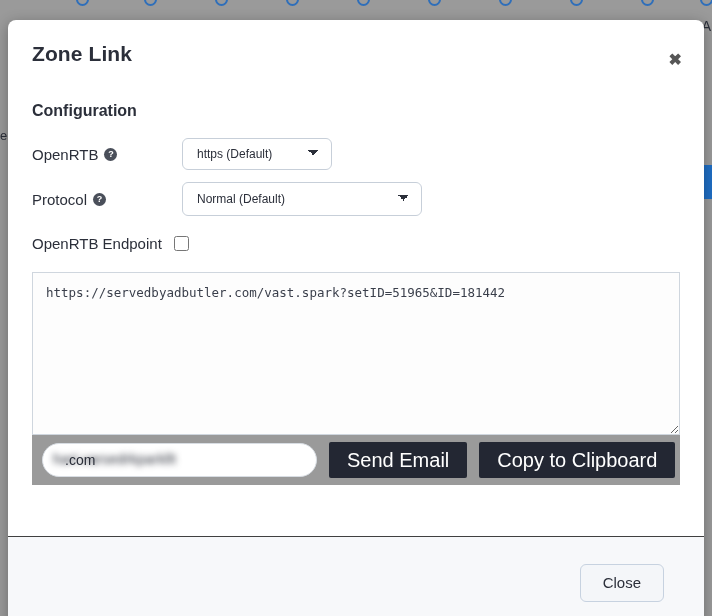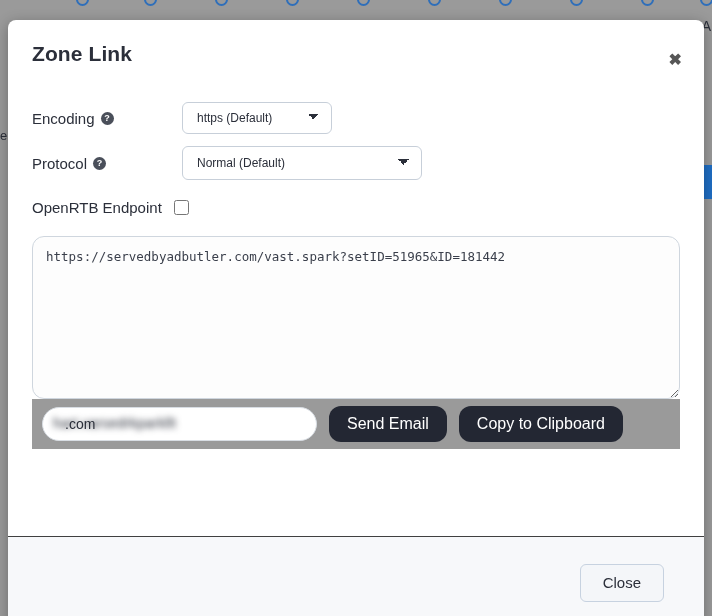--- a/index.html
+++ b/index.html
@@ -160,21 +160,21 @@
     accent-color: #ffffff;
   }
 
   
   #link-textarea {
     display: block;
     width: 648px;
     height: 163px;
     margin-top: 14px;
     border: 1px solid #cfd6de;
-    border-radius: 12px;
+    border-radius: 0;
     background: #fdfdfd;
     padding: 11px 13px;
     font-family: "DejaVu Sans Mono", monospace;
     font-size: 12.5px;
     line-height: 1.5;
     color: #3a3f4b;
     resize: vertical;
     outline: none;
   }
 
@@ -216,25 +216,25 @@
     color: #2b2f3a;
     filter: blur(3.2px);
     pointer-events: none;
     white-space: nowrap;
     letter-spacing: 0.2px;
   }
   .btn-dark {
     background: #232733;
     color: #ffffff;
     border: none;
-    border-radius: 12px;
+    border-radius: 2px;
     height: 36px;
     padding: 0 18px;
     font-family: "Liberation Sans", sans-serif;
-    font-size: 16px;
+    font-size: 20px;
     cursor: pointer;
     white-space: nowrap;
   }
 
   
   #modal-footer {
     flex: 0 0 auto;
     height: 92px;
     border-top: 1px solid #404040;
     background: #f7f8fa;
@@ -277,24 +277,25 @@
 
 <div id="modal">
 
   <div id="modal-header">
     <div id="modal-title">Zone Link</div>
     <div id="close-x">✖</div>
   </div>
 
   <div id="modal-body">
 
+    <div id="config-heading">Configuration</div>
 
     <div class="form-row">
       <div class="form-label">
-        <span>Encoding</span>
+        <span>OpenRTB</span>
         <span class="help-icon">?</span>
       </div>
       <select class="ui-select" id="protocol-select">
         <option selected="">https (Default)</option>
       </select>
     </div>
 
     <div class="form-row">
       <div class="form-label">
         <span>Protocol</span>

